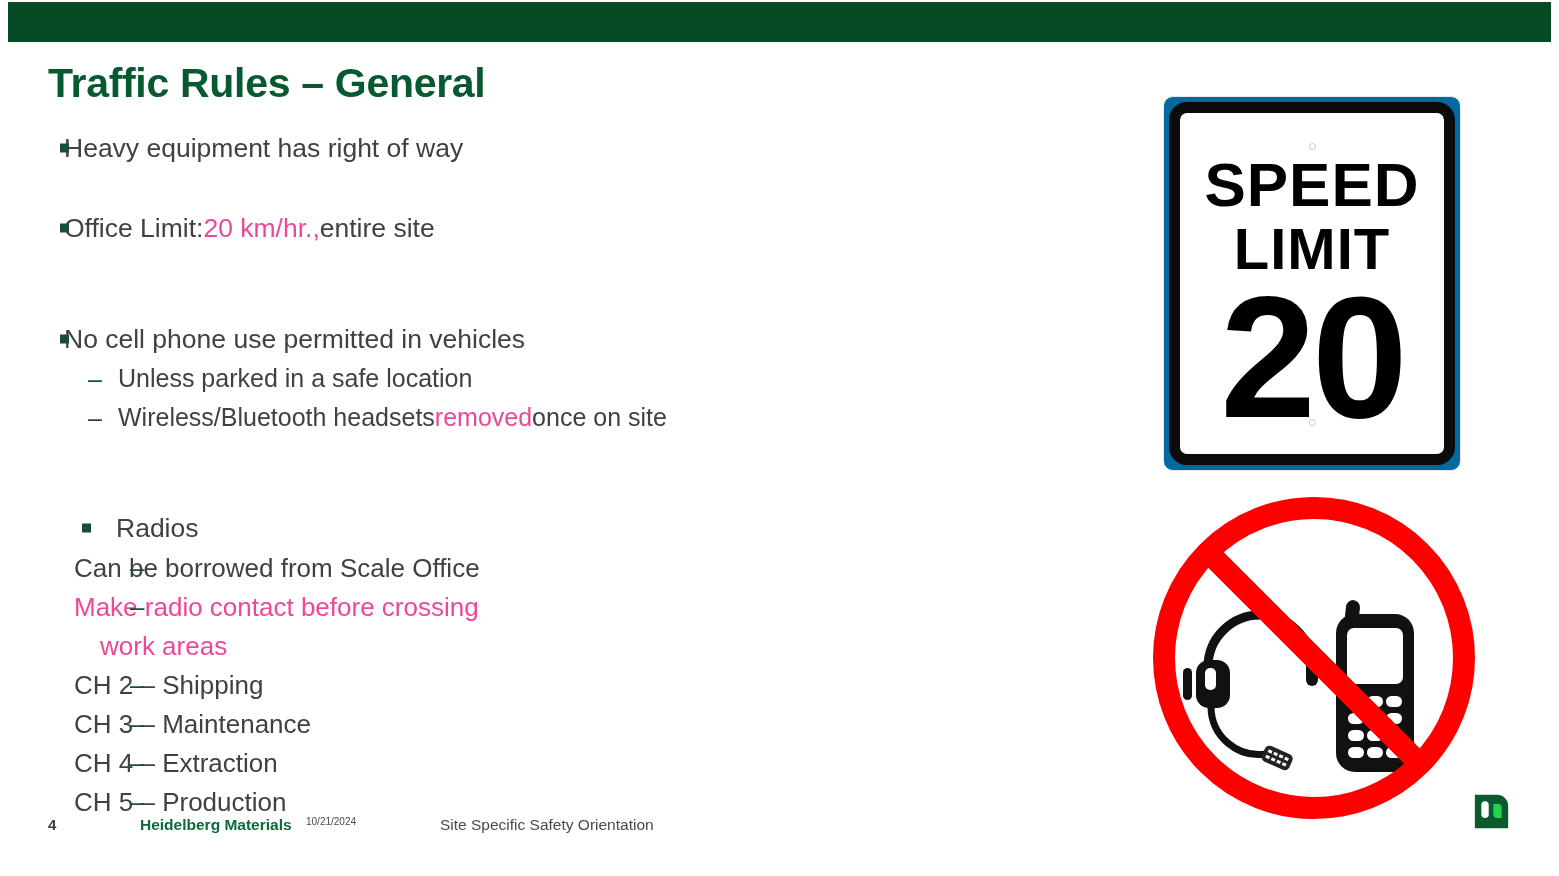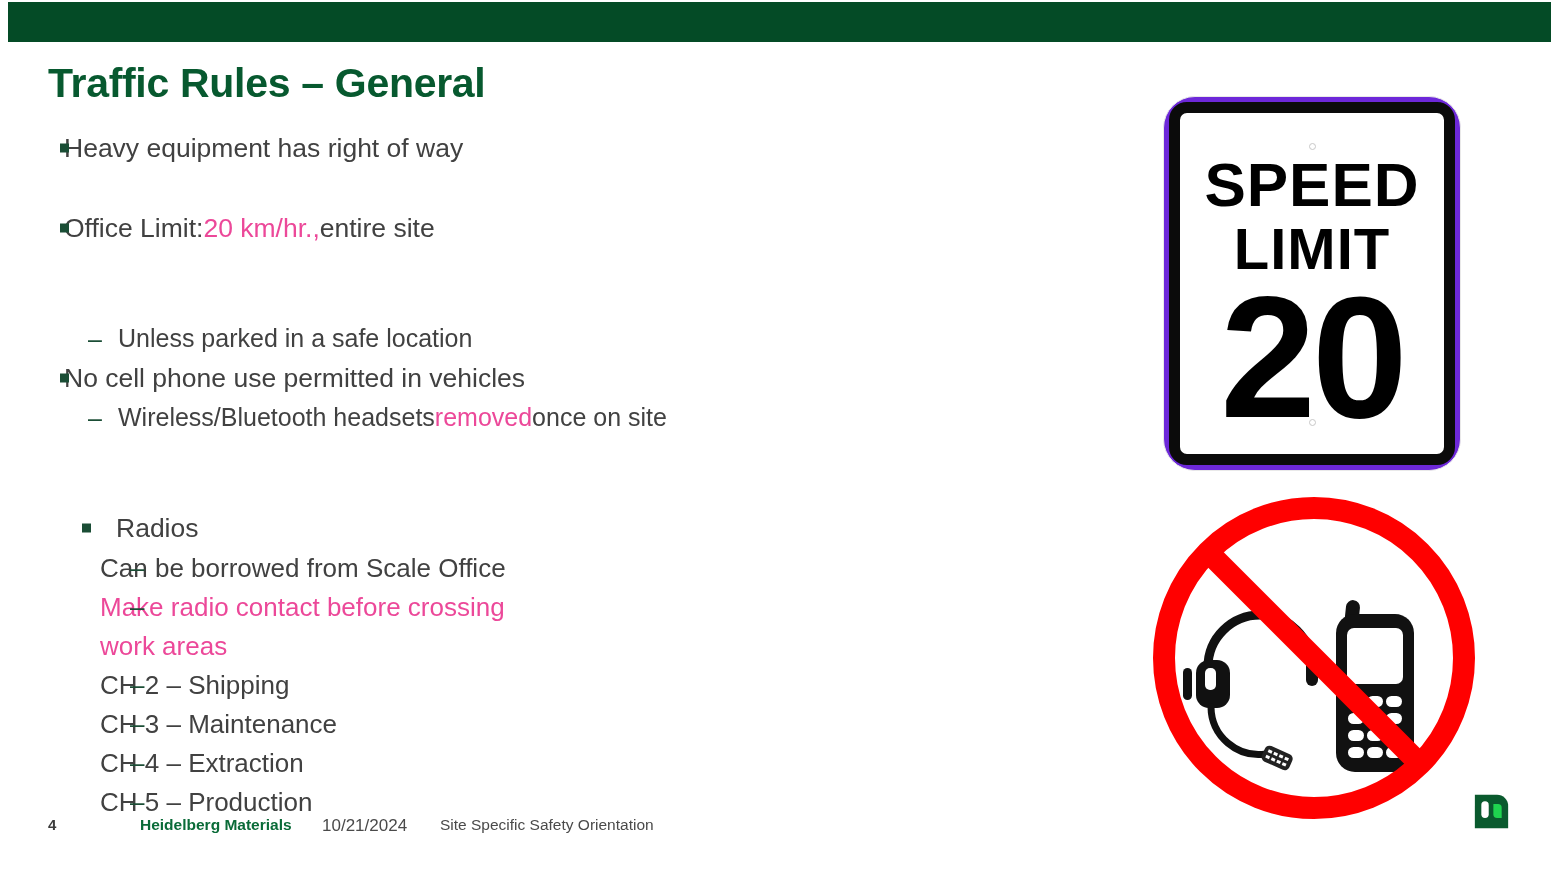--- a/index.html
+++ b/index.html
@@ -106,21 +106,21 @@
     left: 88px;
     top: 50%;
     transform: translateY(-50%);
     color: #1a4d35;
     font-size: 25px;
     line-height: 1;
   }
 
   
   .lvl3 {
-    padding-left: 100px;
+    padding-left: 74px;
     height: 39px;
     display: flex;
     align-items: center;
     font-size: 26px;
   }
   .lvl3::before {
     content: "\2013";
     position: absolute;
     left: 130px;
     top: 50%;
@@ -137,23 +137,23 @@
   .spacer-sm { height: 31px; }
   .spacer-md { height: 40px; }
 
   
   .speed-sign {
     position: absolute;
     left: 1163px;
     top: 96px;
     width: 298px;
     height: 375px;
-    background: #6d28d9;
+    background: #0369a1;
     border: 1px solid #e9e9e9;
-    border-radius: 32px;
+    border-radius: 10px;
     box-sizing: border-box;
   }
   .speed-sign-inner {
     position: absolute;
     left: 5px;
     top: 5px;
     right: 5px;
     bottom: 5px;
     border: 11px solid #0b0b0b;
     border-radius: 18px;
@@ -216,22 +216,22 @@
     color: #3c3c3c;
   }
   .f-brand {
     left: 130px;
     font-size: 15.5px;
     font-weight: bold;
     color: #0a6b38;
     margin-left: 10px;
   }
   .f-date {
-    left: 322px;
-    font-size: 17px;
+    left: 306px;
+    font-size: 10px;
     color: #4a4a4a;
   }
   .f-subject {
     left: 440px;
     font-size: 15.5px;
     color: #4a4a4a;
   }
 </style>
 </head>
 <body>
@@ -250,26 +250,26 @@
 
   <div class="line lvl1">
     <span>Office Limit: </span>
       <b>20 km/hr.,</b>
       <span> entire site</span>
   </div>
 
   <div class="spacer-md"></div>
   <div class="spacer-sm"></div>
 
+  <div class="line lvl1">
+    <span>No cell phone use permitted in vehicles</span>
+  </div>
+
   <div class="line lvl2">
     <span>Unless parked in a safe location</span>
-  </div>
-
-  <div class="line lvl1">
-    <span>No cell phone use permitted in vehicles</span>
   </div>
 
   <div class="line lvl2">
     <span>Wireless/Bluetooth headsets </span>
       <b>removed</b>
       <span> once on site</span>
   </div>
 
   <div class="spacer-md"></div>
   <div class="spacer-sm"></div>

